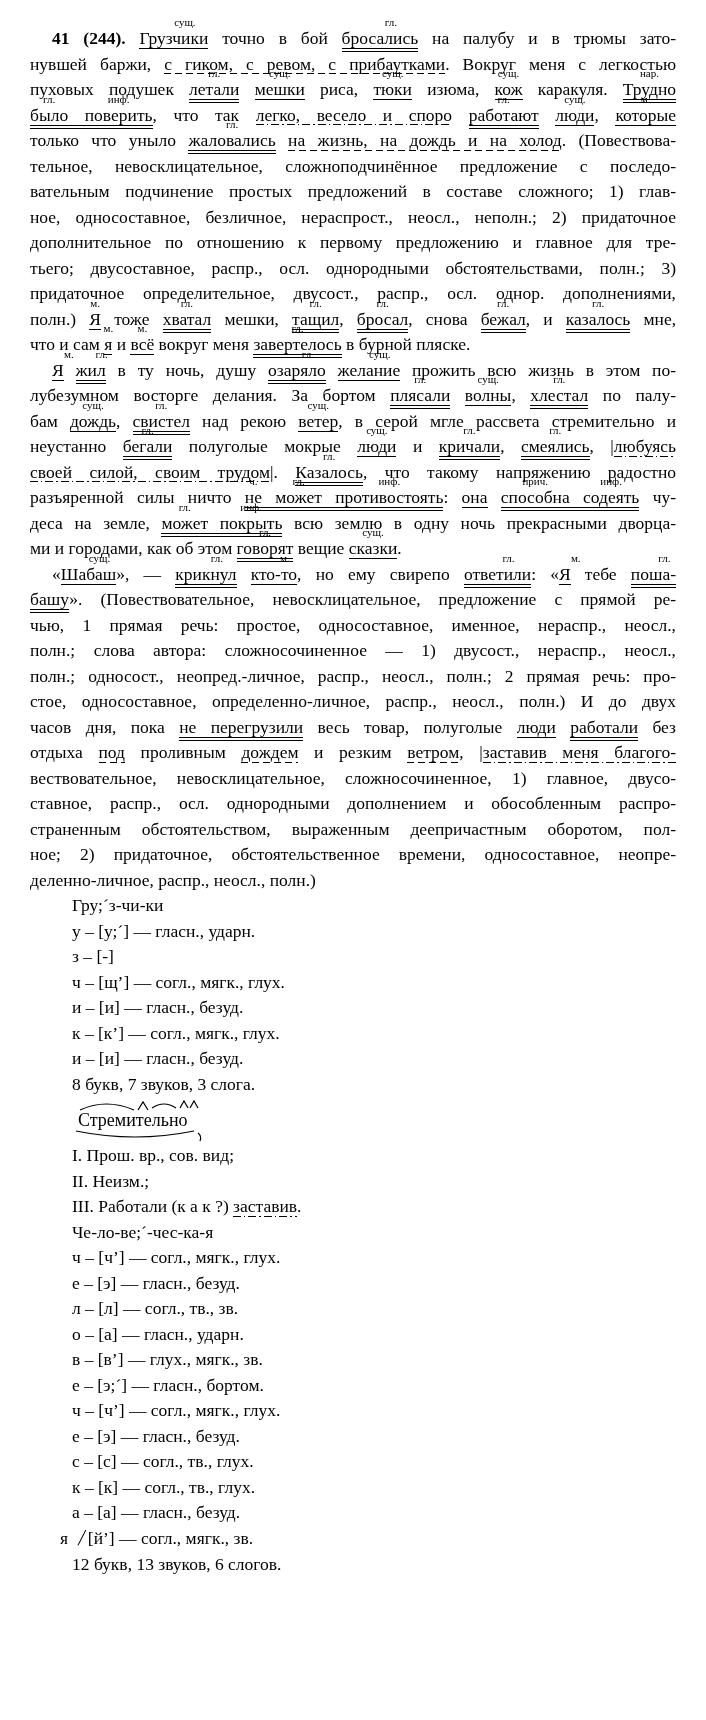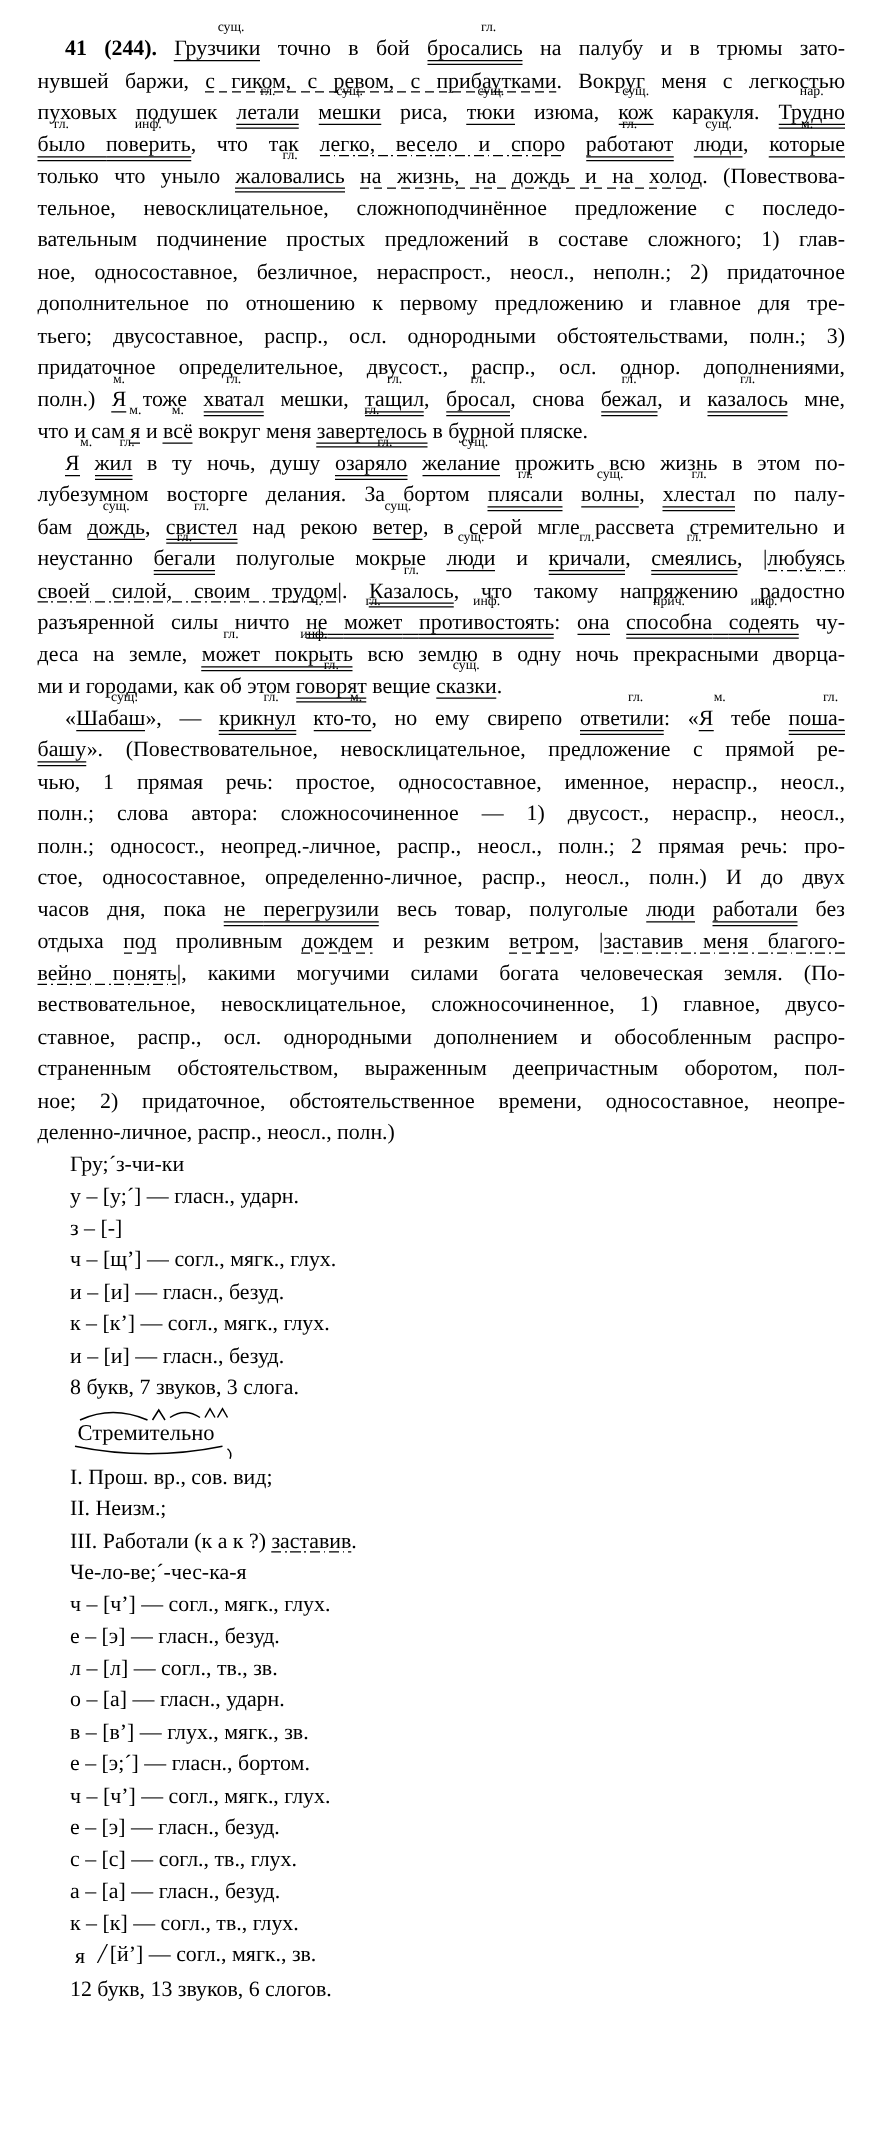--- a/index.html
+++ b/index.html
@@ -9,34 +9,34 @@
     width:706px; height:1720px;
     background:#ffffff; color:#000000;
     padding:26px 30px 0 30px;
     font-family:"Liberation Serif","DejaVu Serif",serif;
     font-size:17.5px; line-height:25.5px;
     overflow:hidden;
   }
   .line { min-height:25.5px; }
   .just { text-align:justify; text-align-last:justify; }
   .ind { text-indent:22px; }
-  .indent-block { margin-left:26px; }
+  .indent-block { margin-left:42px; }
   .bold { font-weight:bold; }
   .ital { font-style:italic; }
   .tok { position:relative; }
   .lbl {
     position:absolute; top:-11px; left:50%; transform:translateX(-50%);
     font-size:11px; line-height:11px; font-weight:normal; font-style:normal;
     white-space:nowrap; letter-spacing:0;
   }
   .u-s { border-bottom:1.4px solid #000; }
   .u-d { border-bottom:4px double #000; }
   .u-da { background:repeating-linear-gradient(to right,#000 0 7px,transparent 7px 11px) left bottom/100% 1.4px no-repeat; padding-bottom:1px; }
   .u-dd { background:repeating-linear-gradient(to right,#000 0 8px,transparent 8px 11px,#000 11px 12.4px,transparent 12.4px 15.4px) left bottom/100% 1.4px no-repeat; padding-bottom:1px; }
-  .morpheme-line { margin-left:26px; height:46px;text-decoration:underline; }
+  .morpheme-line { margin-left:42px; height:46px;text-decoration:underline; }
   .morpheme-line svg { display:block; }
   .svgword { font-family:"Liberation Serif","DejaVu Serif",serif; font-size:18px; fill:#000; }
   .mpath { stroke:#000; stroke-width:1.2; fill:none; }
   .ya-block { position:relative; margin-left:26px; }
   .ya-letter { position:absolute; left:4px; top:50%; transform:translateY(-50%); }
   .ya-rows { padding-left:22px; }
   .diag { font-size:13px; position:relative; top:-2px; margin-right:2px; font-family:"DejaVu Sans",sans-serif; }
 </style>
 </head>
 <body>
@@ -70,21 +70,20 @@
       </div>
       <div>
         <div class="line just ind"><span class="tok">«</span><span class="tok u-s">Шабаш<span class="lbl">сущ.</span></span><span class="tok">», — </span><span class="tok u-d">крикнул<span class="lbl">гл.</span></span><span class="tok"> </span><span class="tok u-s">кто-то<span class="lbl">м.</span></span><span class="tok">, но ему свирепо </span><span class="tok u-d">ответили<span class="lbl">гл.</span></span><span class="tok">: «</span><span class="tok u-s">Я<span class="lbl">м.</span></span><span class="tok"> тебе </span><span class="tok u-d">поша-<span class="lbl">гл.</span></span></div>
         <div class="line just"><span class="tok u-d">башу</span><span class="tok">». (Повествовательное, невосклицательное, предложение с прямой ре-</span></div>
         <div class="line just"><span class="tok">чью, 1 прямая речь: простое, односоставное, именное, нераспр., неосл.,</span></div>
         <div class="line just"><span class="tok">полн.; слова автора: сложносочиненное — 1) двусост., нераспр., неосл.,</span></div>
         <div class="line just"><span class="tok">полн.; односост., неопред.-личное, распр., неосл., полн.; 2 прямая речь: про-</span></div>
         <div class="line just"><span class="tok">стое, односоставное, определенно-личное, распр., неосл., полн.) И до двух</span></div>
         <div class="line just"><span class="tok">часов дня, пока </span><span class="tok u-d">не</span><span class="tok u-d"> </span><span class="tok u-d">перегрузили</span><span class="tok"> весь товар, полуголые </span><span class="tok u-s">люди</span><span class="tok"> </span><span class="tok u-d">работали</span><span class="tok"> без</span></div>
         <div class="line just"><span class="tok">отдыха </span><span class="tok u-da">под</span><span class="tok"> проливным </span><span class="tok u-da">дождем</span><span class="tok"> и резким </span><span class="tok u-da">ветром</span><span class="tok">, </span><span class="tok">|</span><span class="tok u-dd">заставив меня благого-</span></div>
-        <div class="line just"><span class="tok u-dd">вейно понять</span><span class="tok">|, какими могучими силами богата человеческая земля. (По-</span></div>
         <div class="line just"><span class="tok">вествовательное, невосклицательное, сложносочиненное, 1) главное, двусо-</span></div>
         <div class="line just"><span class="tok">ставное, распр., осл. однородными дополнением и обособленным распро-</span></div>
         <div class="line just"><span class="tok">страненным обстоятельством, выраженным деепричастным оборотом, пол-</span></div>
         <div class="line just"><span class="tok">ное; 2) придаточное, обстоятельственное времени, односоставное, неопре-</span></div>
         <div class="line"><span class="tok">деленно-личное, распр., неосл., полн.)</span></div>
       </div>
       <div class="indent-block">
         <div class="line"><span class="tok">Гру;´з-чи-ки</span></div>
         <div class="line"><span class="tok">у – [у;´] — гласн., ударн.</span></div>
         <div class="line"><span class="tok">з – [-]</span></div>
@@ -115,22 +114,22 @@
         <div class="line"><span class="tok">Че-ло-ве;´-чес-ка-я</span></div>
         <div class="line"><span class="tok">ч – [ч’] — согл., мягк., глух.</span></div>
         <div class="line"><span class="tok">е – [э] — гласн., безуд.</span></div>
         <div class="line"><span class="tok">л – [л] — согл., тв., зв.</span></div>
         <div class="line"><span class="tok">о – [а] — гласн., ударн.</span></div>
         <div class="line"><span class="tok">в – [в’] — глух., мягк., зв.</span></div>
         <div class="line"><span class="tok">е – [э;´] — гласн., бортом.</span></div>
         <div class="line"><span class="tok">ч – [ч’] — согл., мягк., глух.</span></div>
         <div class="line"><span class="tok">е – [э] — гласн., безуд.</span></div>
         <div class="line"><span class="tok">с – [с] — согл., тв., глух.</span></div>
+        <div class="line"><span class="tok">к – [к] — согл., тв., глух.</span></div>
         <div class="line"><span class="tok">а – [а] — гласн., безуд.</span></div>
-        <div class="line"><span class="tok">к – [к] — согл., тв., глух.</span></div>
       </div>
       <div class="ya-block">
         <span class="ya-letter">я</span>
         <div class="ya-rows">
           <div class="line"><span class="diag">╱</span><span>[й’] — согл., мягк., зв.</span></div>
         </div>
       </div>
       <div class="indent-block">
         <div class="line"><span class="tok">12 букв, 13 звуков, 6 слогов.</span></div>
       </div>

